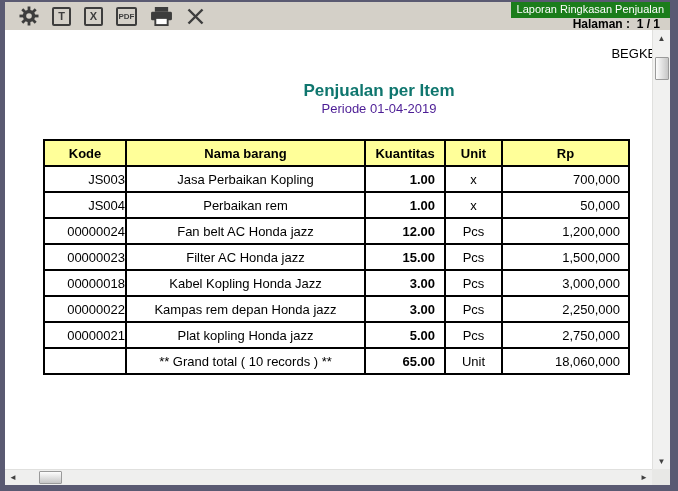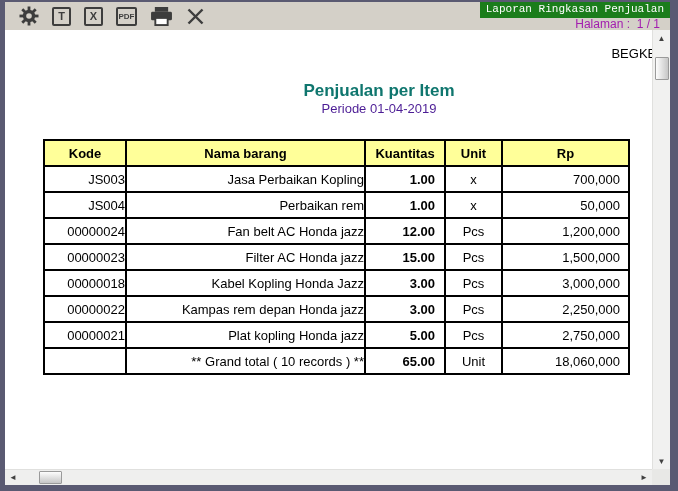--- a/index.html
+++ b/index.html
@@ -55,28 +55,28 @@
     flex-direction: column;
     align-items: flex-end;
   }
   .badge {
     background: #1b7d1b;
     color: #fff;
     font-size: 11px;
     line-height: 13px;
     padding: 1px 6px 2px 6px;
     white-space: nowrap;
-    font-family: Liberation Mono, monospace;
   }
   .page-label {
     font-size: 12px;
-    color: #a21caf;
+    color: #000000;
     padding: 0 10px 1px 0;
     line-height: 13px;
     white-space: pre;
+    font-weight: bold;
   }
   
   .viewport {
     position: relative;
     flex: 1 1 auto;
     background: #fff;
     overflow: hidden;
   }
   .report {
     position: absolute;
@@ -119,21 +119,21 @@
     color: #000;
     overflow: hidden;
     white-space: nowrap;
   }
   .report-table th {
     background: #ffff99;
     font-weight: bold;
     text-align: center;
   }
   .c-kode  { text-align: right;  padding-left: 10px; }
-  .c-nama  { text-align: right;  padding-left: 0; }
+  .c-nama  { text-align: center;  padding-left: 0; }
   .c-qty   { text-align: right; padding-right: 9px; font-weight: bold; }
   .c-unit  { text-align: center; }
   .c-rp    { text-align: right; padding-right: 8px; }
   
   .vscroll {
     position: absolute;
     top: 0; right: 0;
     width: 18px;
     bottom: 16px;
     background: #f1f1f0;

